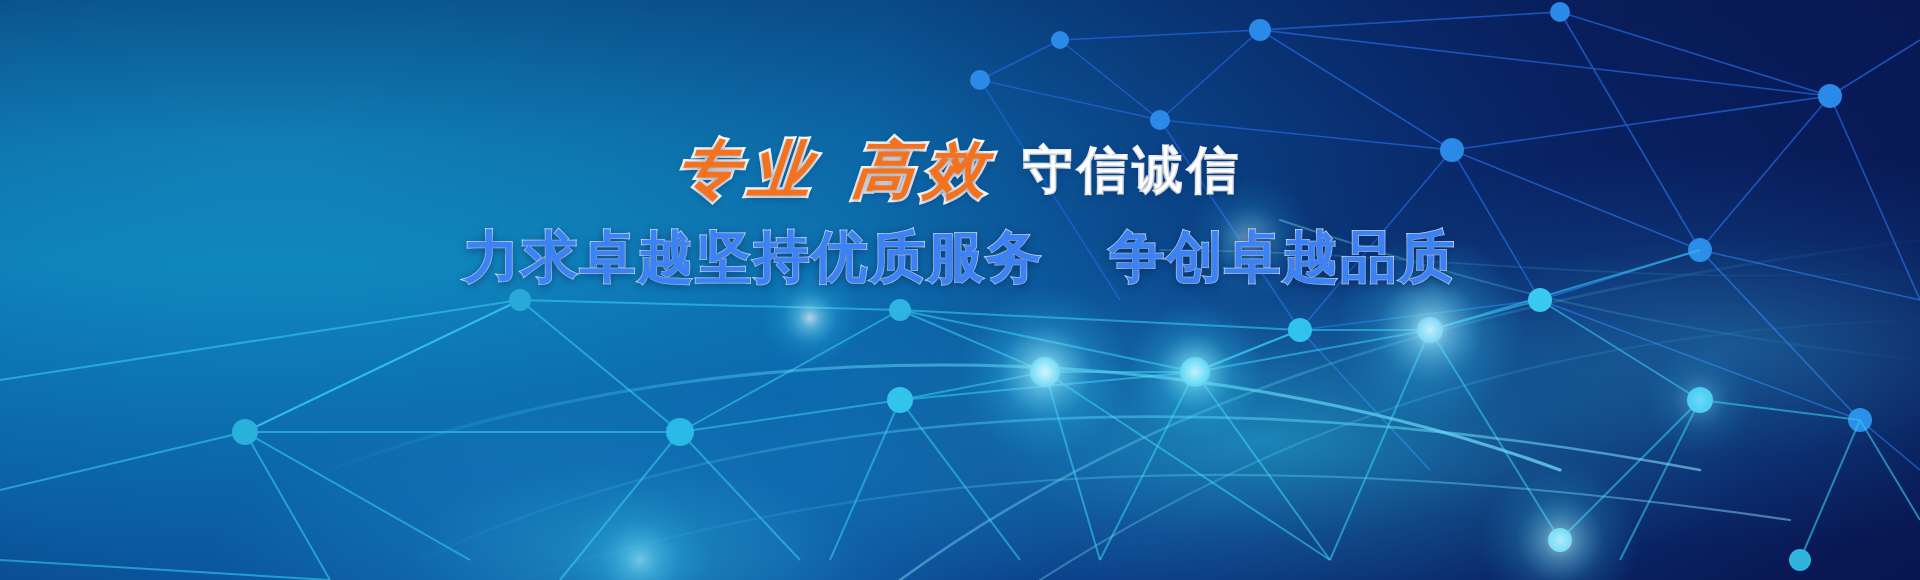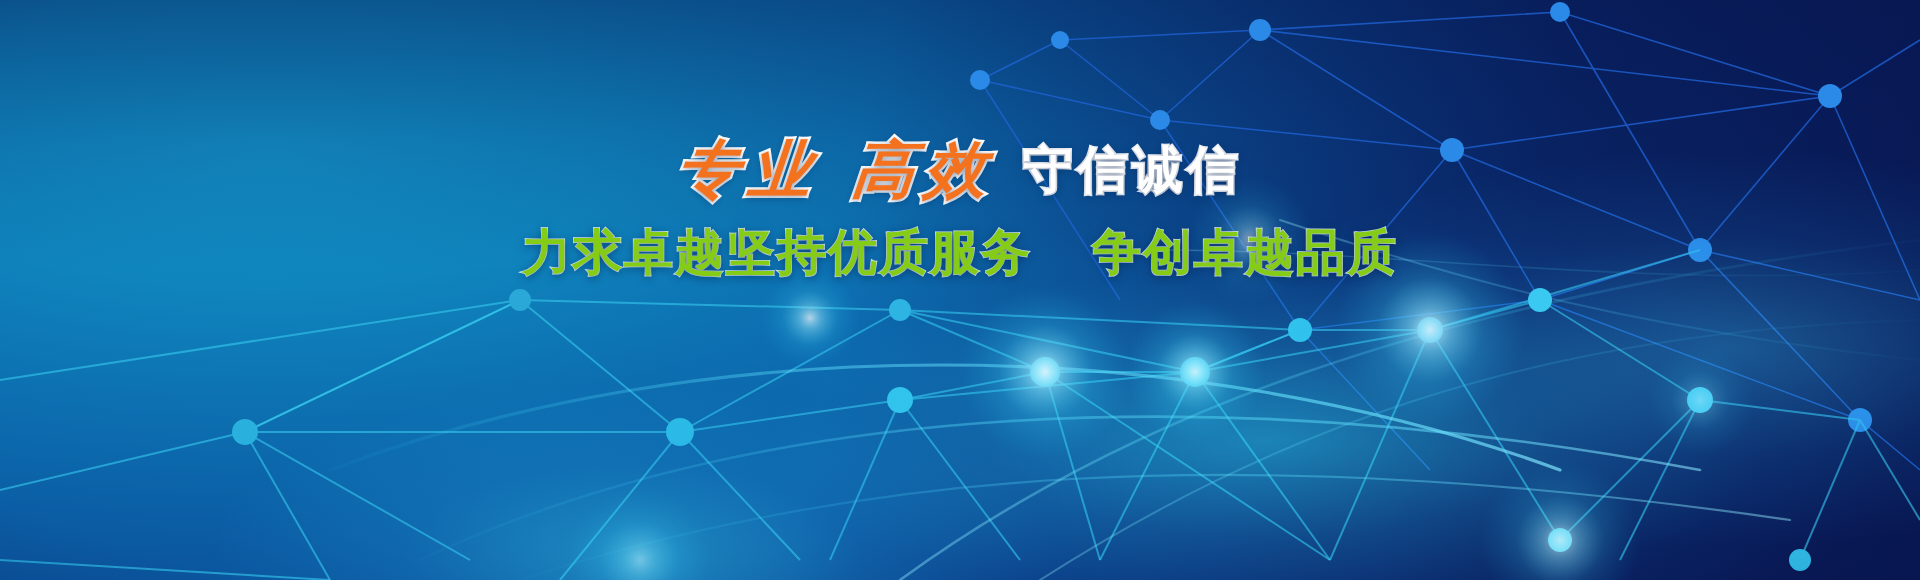--- a/index.html
+++ b/index.html
@@ -62,32 +62,32 @@
     font-family:"DejaVu Serif","Liberation Serif",serif;
     color:#f4711e;
     letter-spacing:10px;
     font-style:italic;
     -webkit-text-stroke:5px #ffffff;
     paint-order:stroke fill;
     text-shadow:0 2px 7px rgba(4,30,78,0.45);
     transform:skewX(-5deg);
   }
   .hl-white{
-    font-size:50px;font-weight:700;
+    font-size:50px;font-weight:400;
     color:#ffffff;
     letter-spacing:5px;
     margin-left:26px;
     -webkit-text-stroke:3px #ffffff;
     paint-order:stroke fill;
     text-shadow:0 2px 8px rgba(4,30,78,0.55);
     position:relative;top:-4px;
   }
   .line-sub{
-    font-size:49px;font-weight:700;
-    color:#84cc16;
+    font-size:56px;font-weight:700;
+    color:#3b82f6;
     letter-spacing:2px;
     white-space:nowrap;
     -webkit-text-stroke:1.5px #e8f6ff;
     paint-order:stroke fill;
     text-shadow:0 2px 9px rgba(4,30,78,0.60);
     margin-top:2px;
   }
   .gap-space{display:inline-block;width:22px;}
 </style>
 </head>

